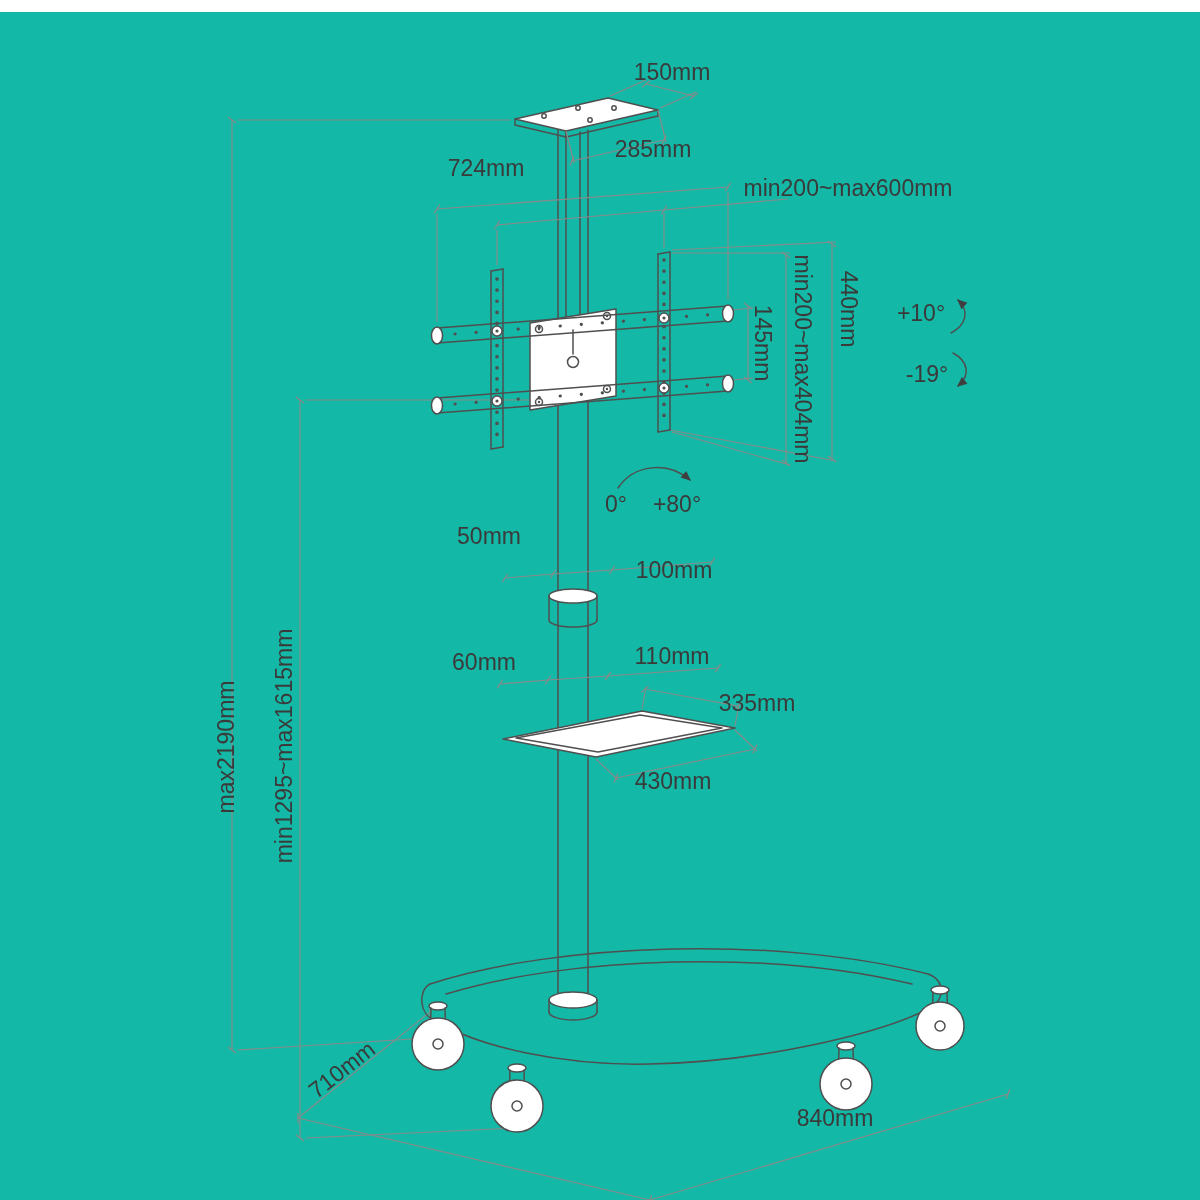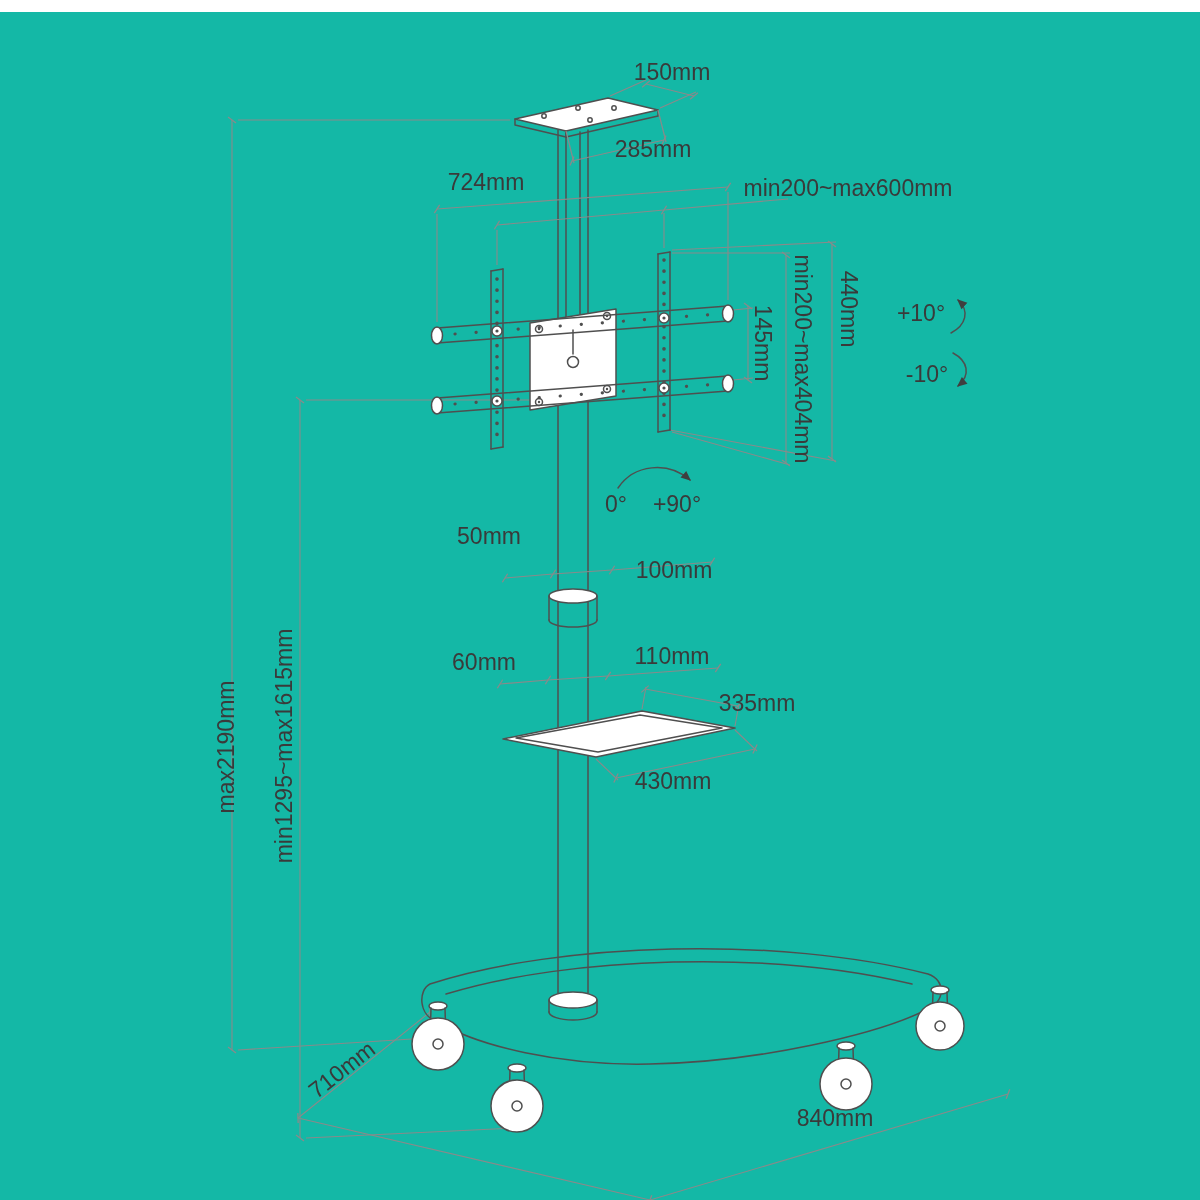--- a/index.html
+++ b/index.html
@@ -245,29 +245,29 @@
   </g>
   <g>
     <line class="dim" x1="596" y1="747" x2="618" y2="768"></line>
     <line class="dim" x1="735" y1="718" x2="757" y2="739"></line>
     <line class="dim" x1="616" y1="766" x2="755" y2="737" marker-start="url(#mTick)" marker-end="url(#mTick)"></line>
   </g>
 </svg>
 
 <div class="lbl" style="left:672px;top:60px">150mm</div>
 <div class="lbl" style="left:653px;top:137px">285mm</div>
-<div class="lbl" style="left:486px;top:170px">724mm</div>
+<div class="lbl" style="left:486px;top:156px">724mm</div>
 <div class="lbl" style="left:848px;top:176px">min200~max600mm</div>
 <div class="lbl r90" style="left:848px;top:297px">440mm</div>
 <div class="lbl r90" style="left:802px;top:347px">min200~max404mm</div>
 <div class="lbl r90" style="left:762px;top:331px">145mm</div>
 <div class="lbl" style="left:921px;top:301px">+10°</div>
-<div class="lbl" style="left:927px;top:362px">-10°</div>
+<div class="lbl" style="left:927px;top:362px">-19°</div>
 <div class="lbl" style="left:616px;top:492px">0°</div>
-<div class="lbl" style="left:677px;top:492px">+90°</div>
+<div class="lbl" style="left:677px;top:492px">+80°</div>
 <div class="lbl" style="left:489px;top:524px">50mm</div>
 <div class="lbl" style="left:674px;top:558px">100mm</div>
 <div class="lbl" style="left:484px;top:650px">60mm</div>
 <div class="lbl" style="left:672px;top:644px">110mm</div>
 <div class="lbl" style="left:757px;top:691px">335mm</div>
 <div class="lbl" style="left:673px;top:769px">430mm</div>
 <div class="lbl rm90" style="left:226px;top:735px">max2190mm</div>
 <div class="lbl rm90" style="left:284px;top:734px">min1295~max1615mm</div>
 <div class="lbl rm38" style="left:342px;top:1058px">710mm</div>
 <div class="lbl" style="left:835px;top:1106px">840mm</div>

